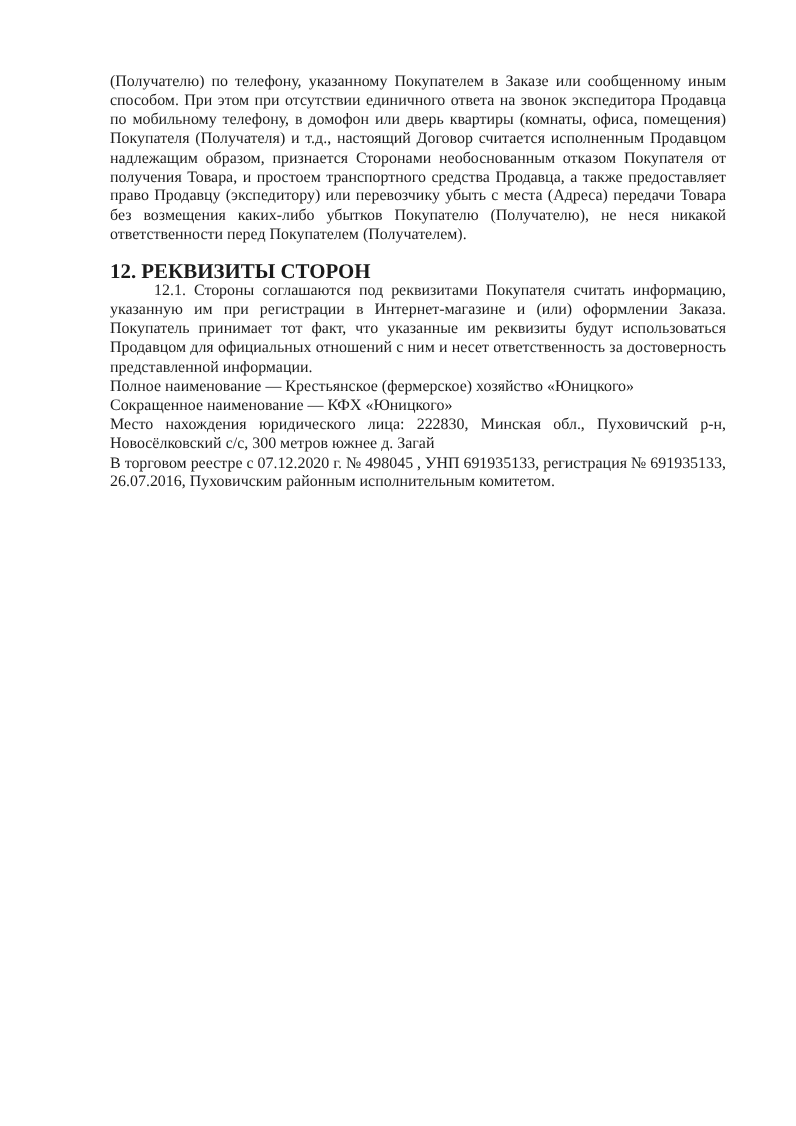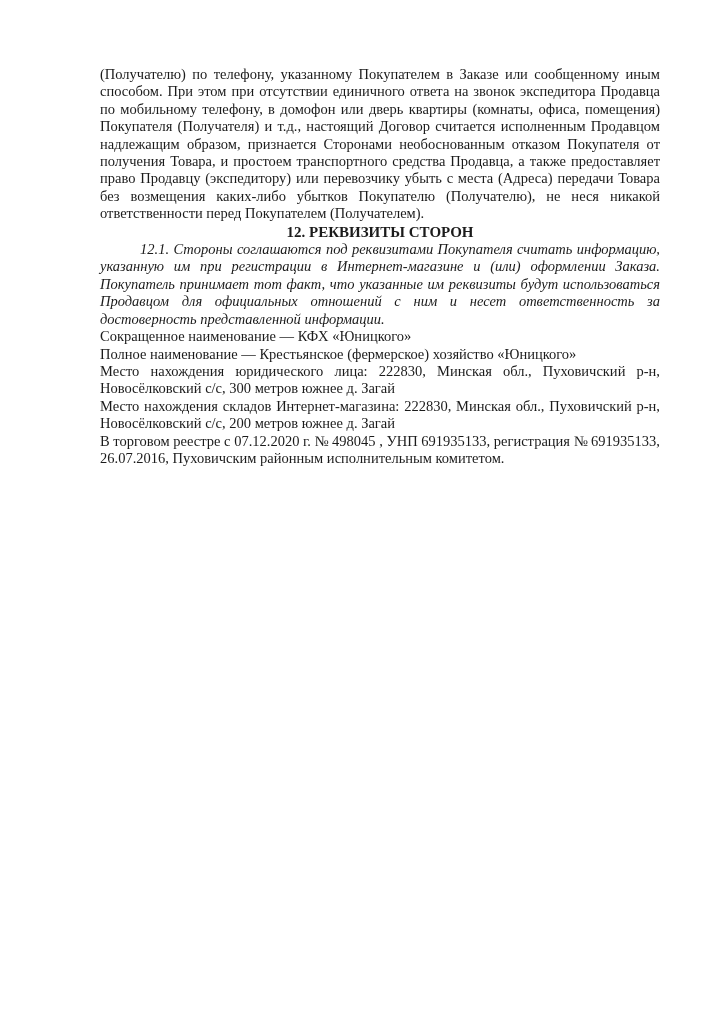--- a/index.html
+++ b/index.html
@@ -17,46 +17,44 @@
     font-family: "Liberation Serif", "DejaVu Serif", serif;
     font-size: 14.5px;
     line-height: 17.4px;
     color: #1b1b1b;
   }
   .para {
     text-align: justify;
   }
   .indent {
     text-indent: 40px;
-    font-style: italic;
   }
   .heading {
-    text-align: center;
+    text-align: left;
     font-weight: bold;
-    font-size: 15px;
+    font-size: 19px;
     line-height: 17.4px;
-    margin-top: 1px;
+    margin-top: 16px;
   }
 </style>
 </head>
 <body>
 
 <div class="page">
   <p class="para">(Получателю) по телефону, указанному Покупателем в Заказе или сообщенному иным способом. При этом при отсутствии единичного ответа на звонок экспедитора Продавца по мобильному телефону, в домофон или дверь квартиры (комнаты, офиса, помещения) Покупателя (Получателя) и т.д., настоящий Договор считается исполненным Продавцом надлежащим образом, признается Сторонами необоснованным отказом Покупателя от получения Товара, и простоем транспортного средства Продавца, а также предоставляет право Продавцу (экспедитору) или перевозчику убыть с места (Адреса) передачи Товара без возмещения каких-либо убытков Покупателю (Получателю), не неся никакой ответственности перед Покупателем (Получателем).</p>
 
   <h2 class="heading">12. РЕКВИЗИТЫ СТОРОН</h2>
 
   <p class="para indent">12.1. Стороны соглашаются под реквизитами Покупателя считать информацию, указанную им при регистрации в Интернет-магазине и (или) оформлении Заказа. Покупатель принимает тот факт, что указанные им реквизиты будут использоваться Продавцом для официальных отношений с ним и несет ответственность за достоверность представленной информации.</p>
 
 
+  <p class="para">Полное наименование — Крестьянское (фермерское) хозяйство «Юницкого»</p>
+
   <p class="para">Сокращенное наименование — КФХ «Юницкого»</p>
-
-  <p class="para">Полное наименование — Крестьянское (фермерское) хозяйство «Юницкого»</p>
 
 
   <p class="para">Место нахождения юридического лица: 222830, Минская обл., Пуховичский р-н, Новосёлковский с/с, 300 метров южнее д. Загай</p>
 
-  <p class="para">Место нахождения складов Интернет-магазина: 222830, Минская обл., Пуховичский р-н, Новосёлковский с/с, 200 метров южнее д. Загай</p>
 
 
   <p class="para">В торговом реестре с 07.12.2020 г. № 498045 , УНП 691935133, регистрация № 691935133, 26.07.2016, Пуховичским районным исполнительным комитетом.</p>
 
 </div>
 
 </body></html>

